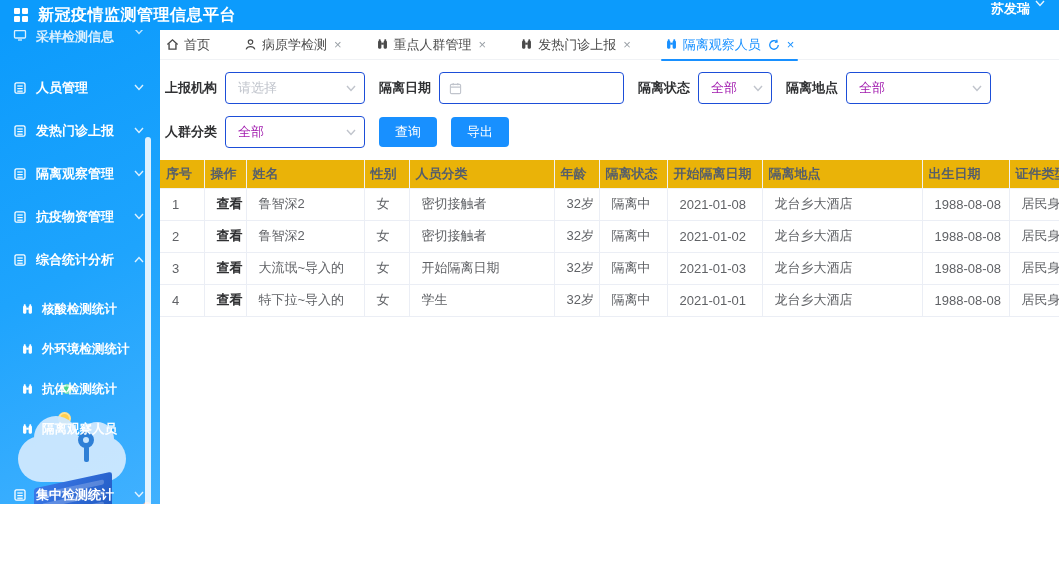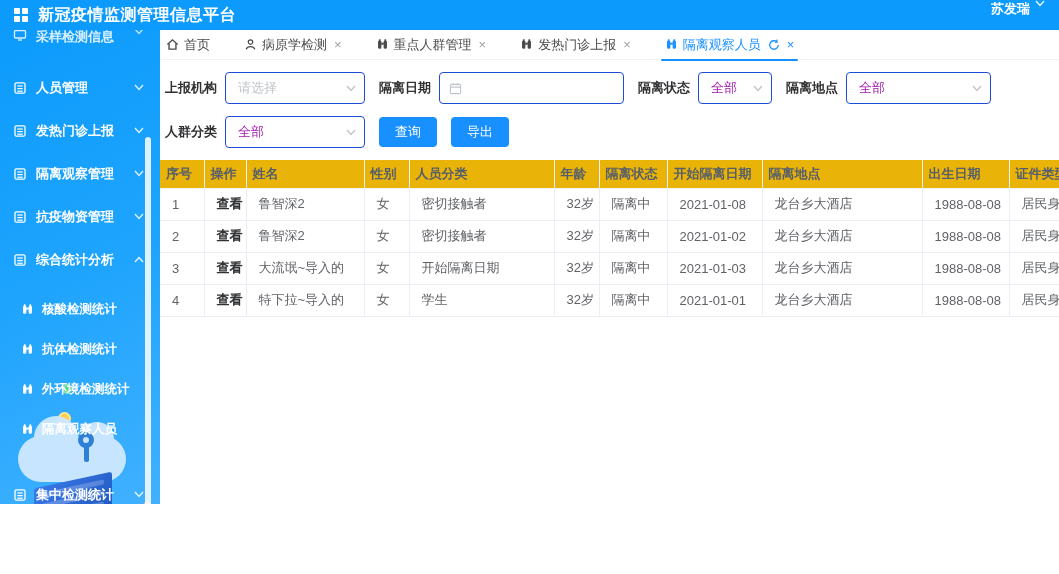--- a/index.html
+++ b/index.html
@@ -235,33 +235,33 @@
           <div class="sub-item">
     <span class="s-icon" style="color: rgb(255, 255, 255);">
               <svg width="13" height="13" viewBox="0 0 14 14">
                 <rect x="2.2" y="3" width="3.6" height="8.5" rx="1.2" fill="currentColor"></rect>
                 <rect x="8.2" y="3" width="3.6" height="8.5" rx="1.2" fill="currentColor"></rect>
                 <rect x="5.6" y="5" width="2.8" height="2.2" fill="currentColor"></rect>
                 <rect x="3" y="1.4" width="2" height="2" rx="0.6" fill="currentColor"></rect>
                 <rect x="9" y="1.4" width="2" height="2" rx="0.6" fill="currentColor"></rect>
               </svg>
             </span>
-    <span class="s-label">抗体检测统计</span>
+    <span class="s-label">外环境检测统计</span>
   </div>
           <div class="sub-item">
     <span class="s-icon" style="color: rgb(255, 255, 255);">
               <svg width="13" height="13" viewBox="0 0 14 14">
                 <rect x="2.2" y="3" width="3.6" height="8.5" rx="1.2" fill="currentColor"></rect>
                 <rect x="8.2" y="3" width="3.6" height="8.5" rx="1.2" fill="currentColor"></rect>
                 <rect x="5.6" y="5" width="2.8" height="2.2" fill="currentColor"></rect>
                 <rect x="3" y="1.4" width="2" height="2" rx="0.6" fill="currentColor"></rect>
                 <rect x="9" y="1.4" width="2" height="2" rx="0.6" fill="currentColor"></rect>
               </svg>
             </span>
-    <span class="s-label">外环境检测统计</span>
+    <span class="s-label">抗体检测统计</span>
   </div>
           <div class="sub-item">
     <span class="s-icon" style="color: rgb(255, 255, 255);">
               <svg width="13" height="13" viewBox="0 0 14 14">
                 <rect x="2.2" y="3" width="3.6" height="8.5" rx="1.2" fill="currentColor"></rect>
                 <rect x="8.2" y="3" width="3.6" height="8.5" rx="1.2" fill="currentColor"></rect>
                 <rect x="5.6" y="5" width="2.8" height="2.2" fill="currentColor"></rect>
                 <rect x="3" y="1.4" width="2" height="2" rx="0.6" fill="currentColor"></rect>
                 <rect x="9" y="1.4" width="2" height="2" rx="0.6" fill="currentColor"></rect>
               </svg>

